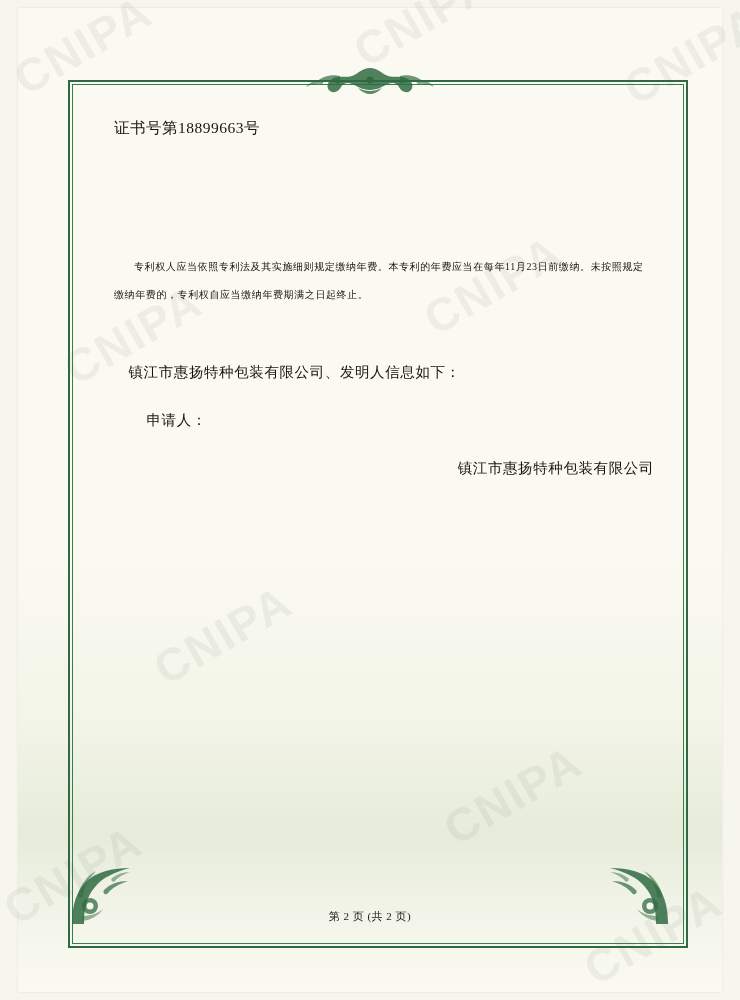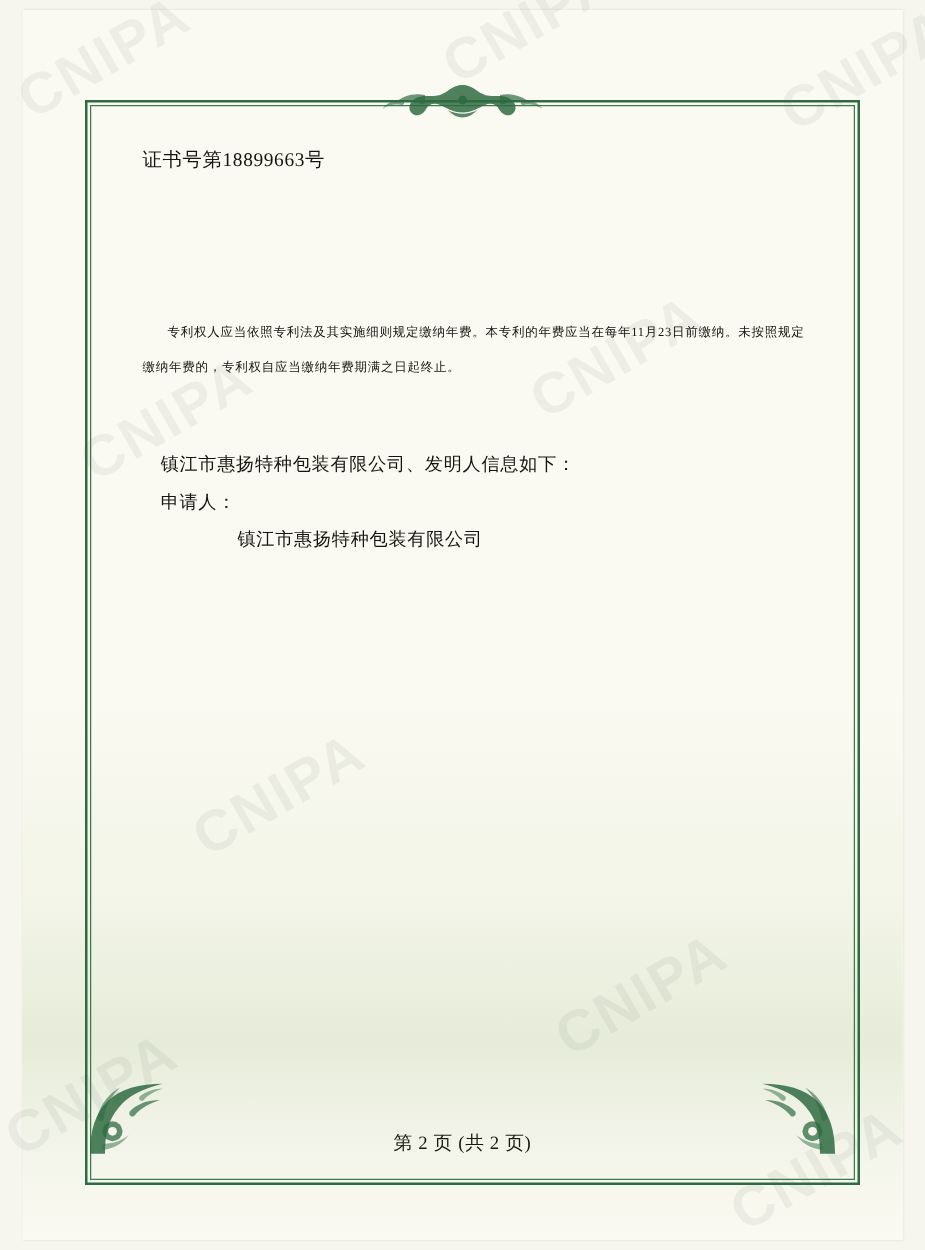--- a/index.html
+++ b/index.html
@@ -118,38 +118,39 @@
     line-height: 30px;
     text-indent: 1em;
     letter-spacing: 0.6px;
     margin: 0;
   }
   .label-line {
     font-size: 14.5px;
     line-height: 30px;
     text-indent: 1em;
     letter-spacing: 0.6px;
-    margin: 0;
+    margin: 18px;
   }
   .value-line {
     font-size: 14.5px;
     line-height: 30px;
     padding-left: 76px;
     letter-spacing: 0.6px;
     margin: 0;
+    text-align: right;
   }
   .gap-large { height: 58px; }
 
   .footer {
     position: absolute;
     left: 0;
     right: 0;
     bottom: 68px;
     text-align: center;
-    font-size: 15px;
+    font-size: 11px;
     color: #1a1a12;
     letter-spacing: 0.5px;
   }
 </style>
 </head>
 <body>
 
 <div id="page">
 
   <div class="sheet">

